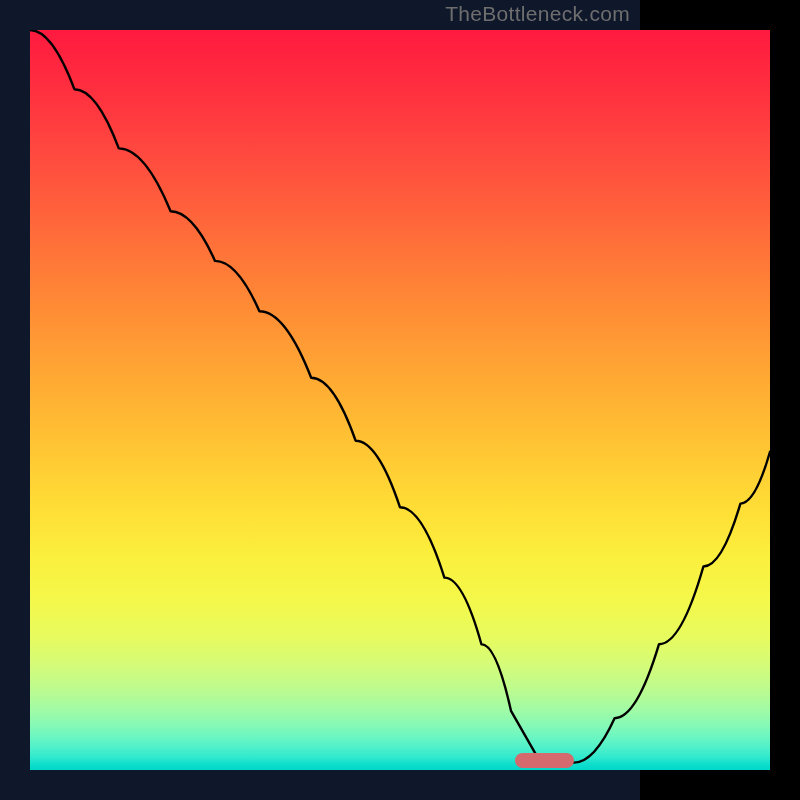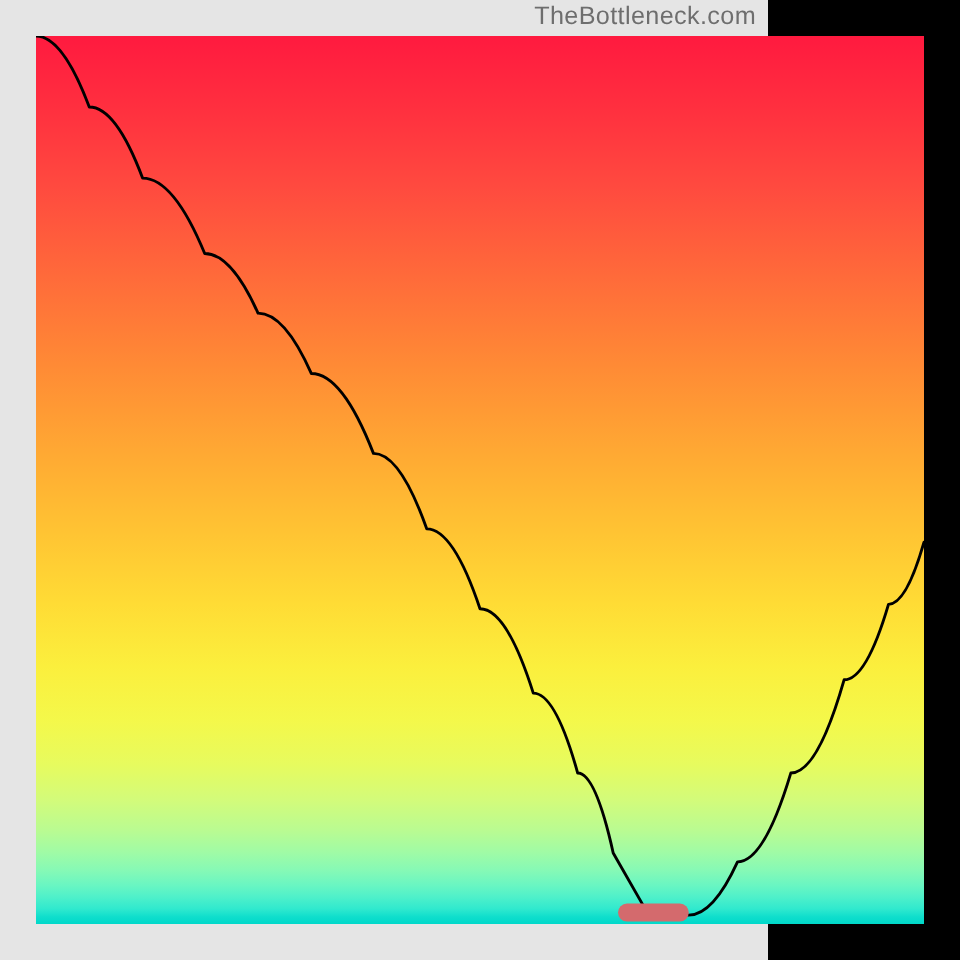--- a/index.html
+++ b/index.html
@@ -8,21 +8,21 @@
     width: 800px;
     height: 800px;
     background: #000;
     overflow: hidden;
     font-family: Arial, Helvetica, sans-serif;
   }
   .frame {
     position: relative;
     width: 640px;
     height: 800px;
-    background: #e5e5e5;
+    background: #0f172a;
   }
   .watermark {
     position: absolute;
     top: 2px;
     right: 10px;
     color: #6e6e6e;
     font-size: 21px;
     font-weight: 500;
     letter-spacing: 0.3px;
   }

